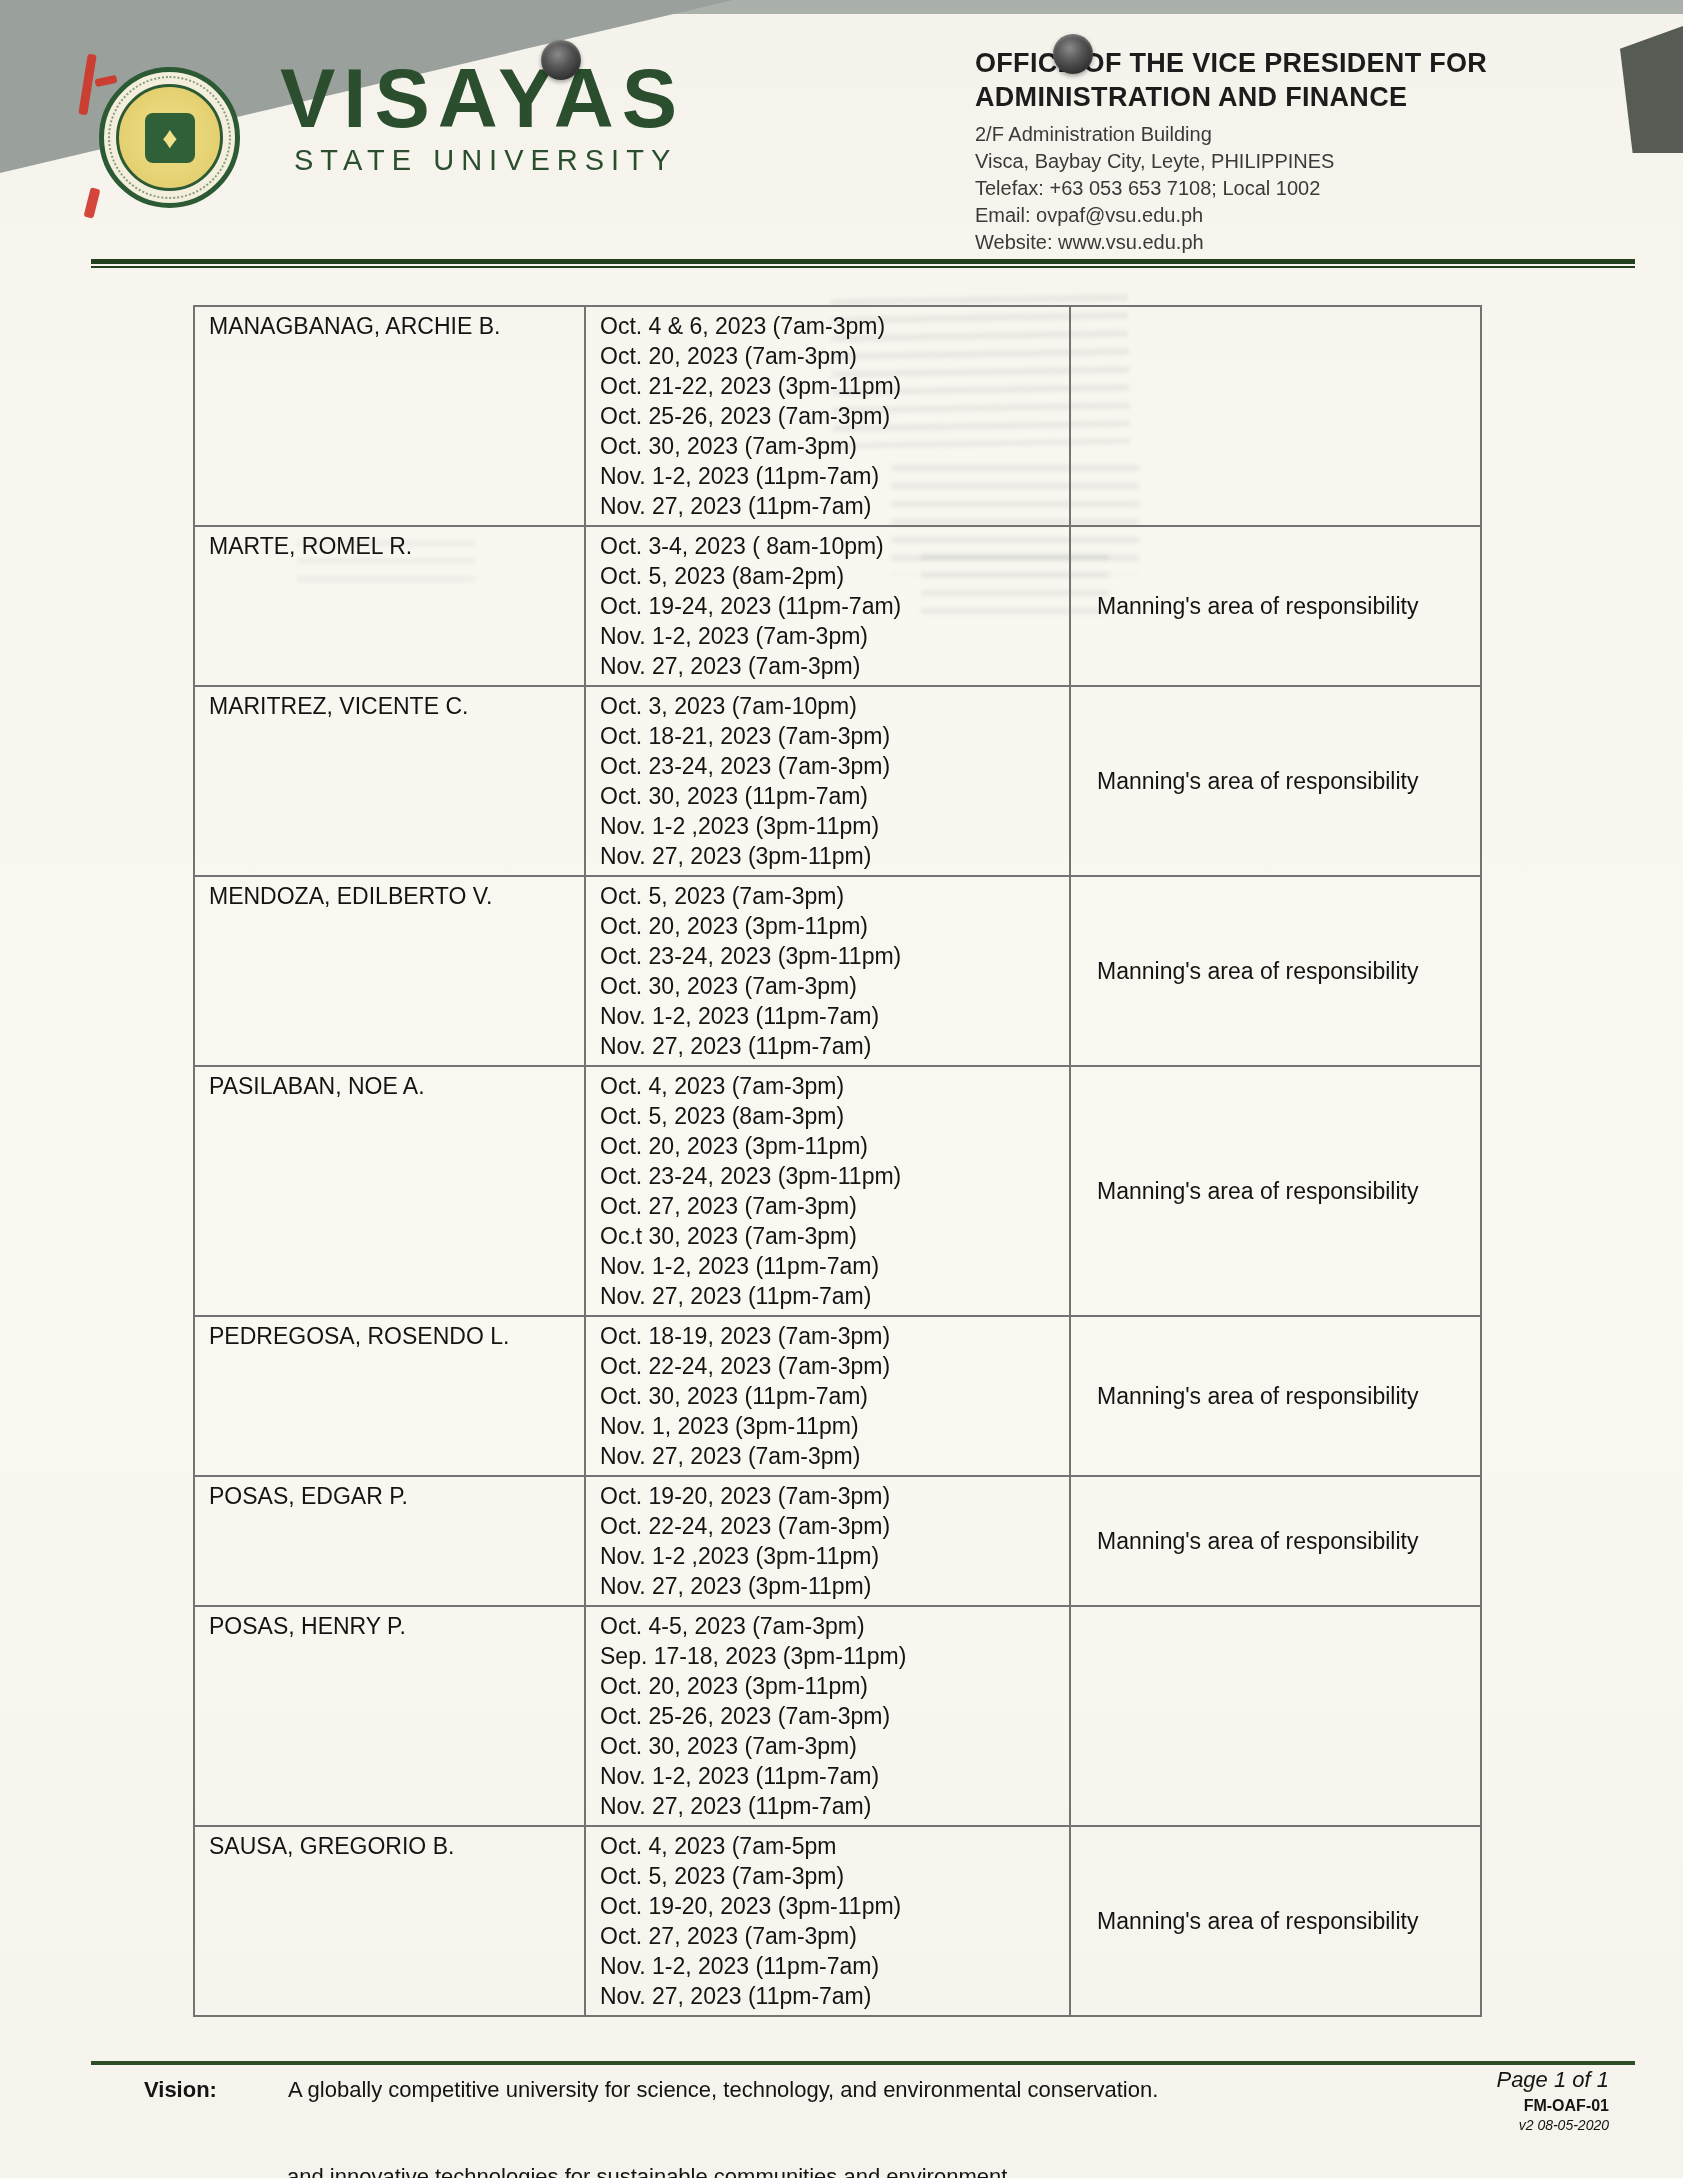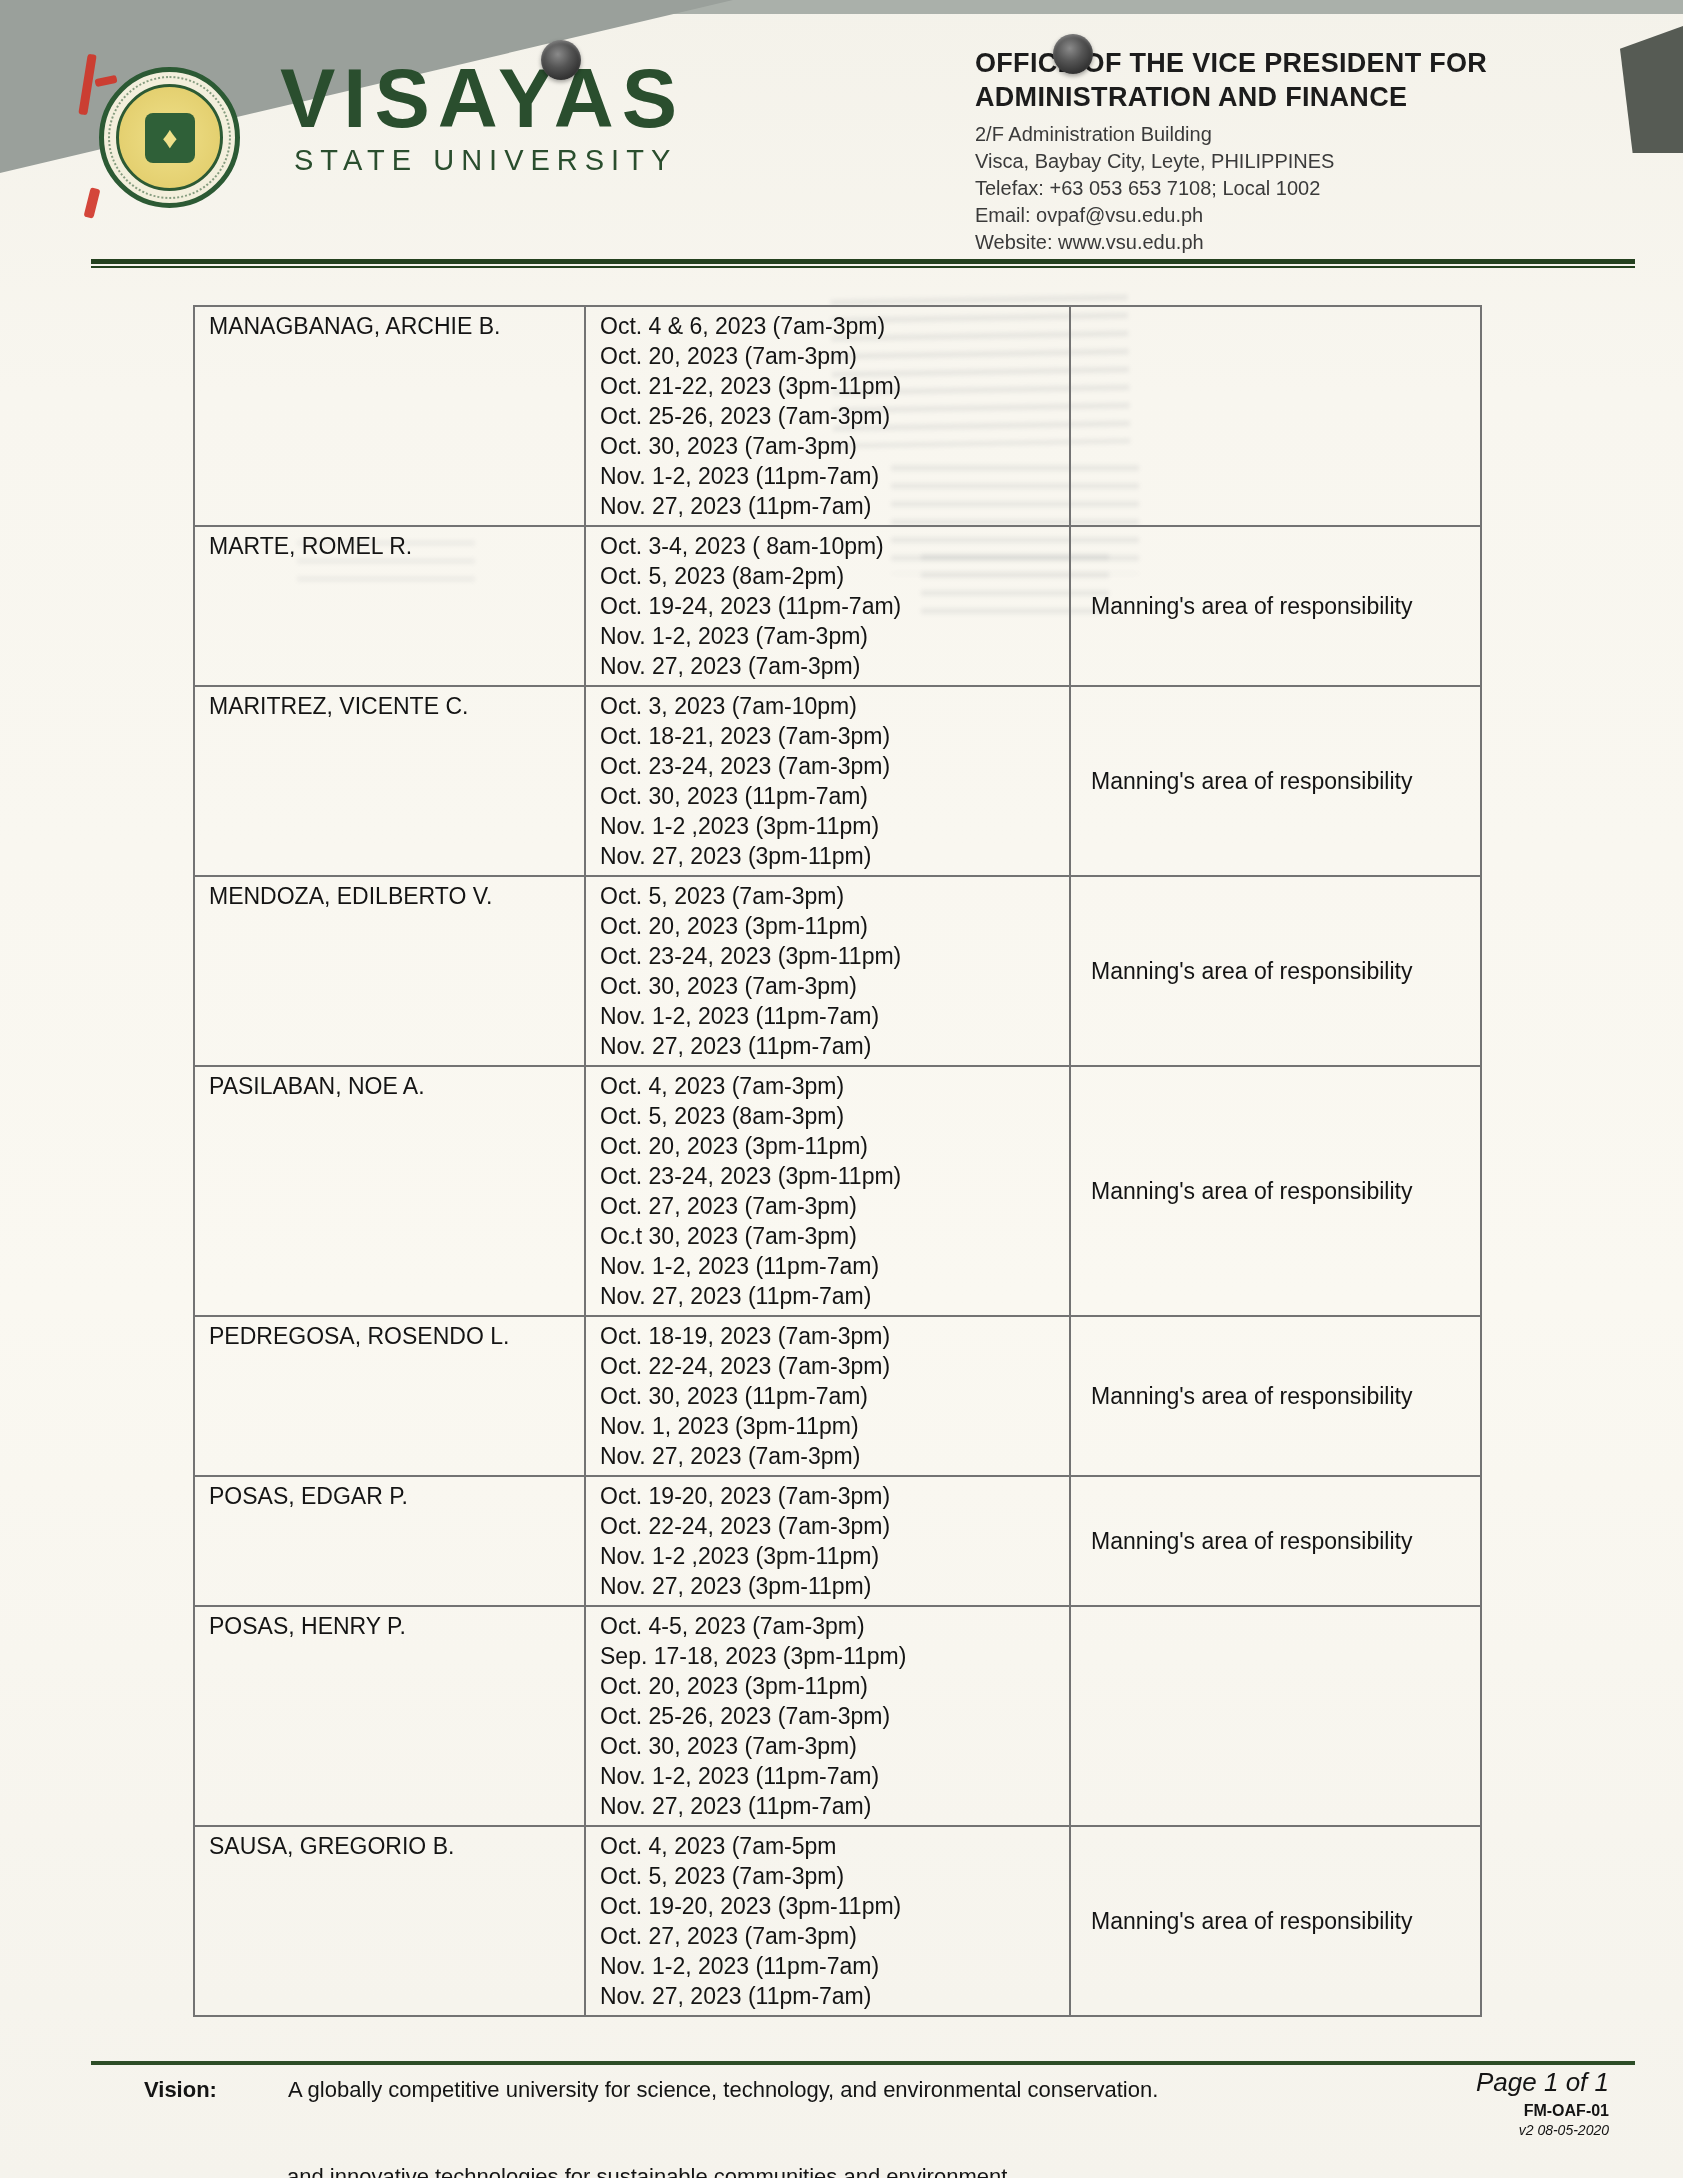--- a/index.html
+++ b/index.html
@@ -94,37 +94,37 @@
   .sched-table {
     position:absolute; left:193px; top:305px; width:1287px;
     border-collapse:collapse; z-index:2; table-layout:fixed;
   }
   .sched-table td {
     border:2px solid #737373; vertical-align:top;
     font-size:23px; color:#141414;
   }
   td.name-cell   { width:391px; padding:4px 8px 4px 14px; line-height:30px; }
   td.sched-cell  { width:485px; padding:4px 8px 4px 14px; line-height:30px; }
-  td.remark-cell { width:411px; vertical-align:middle; padding:4px 8px 4px 20px; line-height:28px; }
+  td.remark-cell { width:411px; vertical-align:middle; padding:4px 8px 4px 26px; line-height:28px; }
 
   
   .footer-rule {
     position:absolute; left:91px; top:2061px; width:1544px;
     border-top:4px solid #2d4d27; z-index:2;
   }
   .footer { position:absolute; left:144px; top:2077px; width:1247px; z-index:2; font-size:22px; }
   .footer-row { display:flex; margin-bottom:6px; }
   .footer-label { width:144px; font-weight:bold; color:#141414; }
   .footer-text  { color:#141414; }
   .footer-cutoff {
     position:absolute; left:287px; top:2164px; font-size:22px; color:#141414; z-index:2;
     white-space:nowrap;
   }
   .footer-meta { position:absolute; right:74px; top:2067px; text-align:right; z-index:2; }
-  .footer-page { font-size:26px; font-style:italic; color:#141414; }
+  .footer-page { font-size:22px; font-style:italic; color:#141414; }
   .footer-form { font-size:16px; font-weight:bold; color:#141414; margin-top:4px; }
   .footer-ver  { font-size:14px; font-style:italic; color:#141414; margin-top:2px; }
 </style>
 </head>
 <body>
 
 <div class="gray-strip-top"></div>
 <div class="gray-corner"></div>
 <div class="dark-corner-right"></div>
 <div class="punch-hole hole-1"></div>

